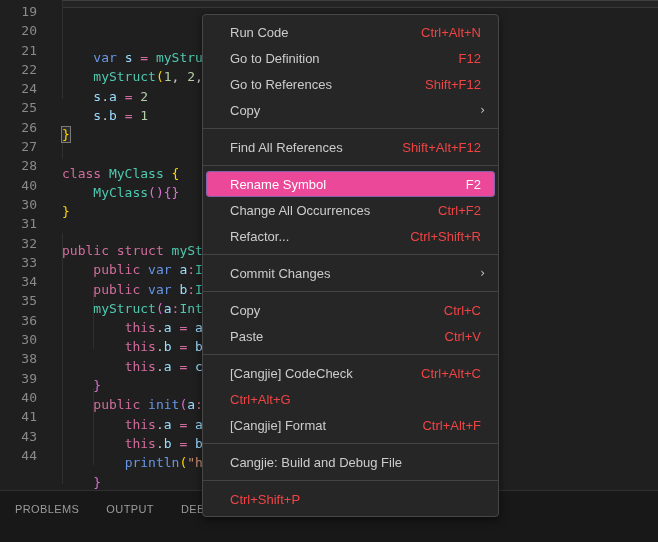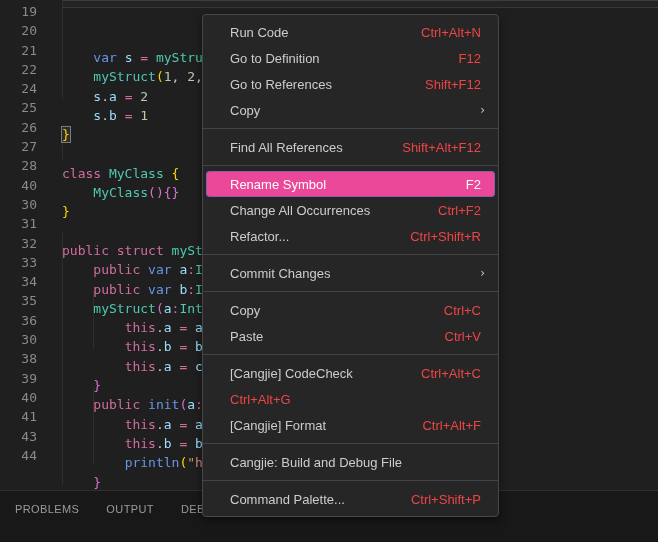--- a/index.html
+++ b/index.html
@@ -198,17 +198,16 @@
     </div>
     <div class="msep"></div>
     <div class="mi">
       <div class="mi-inner">
         <span class="mi-label">Cangjie: Build and Debug File</span>
       </div>
     </div>
     <div class="msep"></div>
     <div class="mi">
       <div class="mi-inner">
-        <span class="mi-label">Command Palette...</span>
         <span class="mi-key">Ctrl+Shift+P</span>
       </div>
     </div>
   </div>
 
 </body></html>

